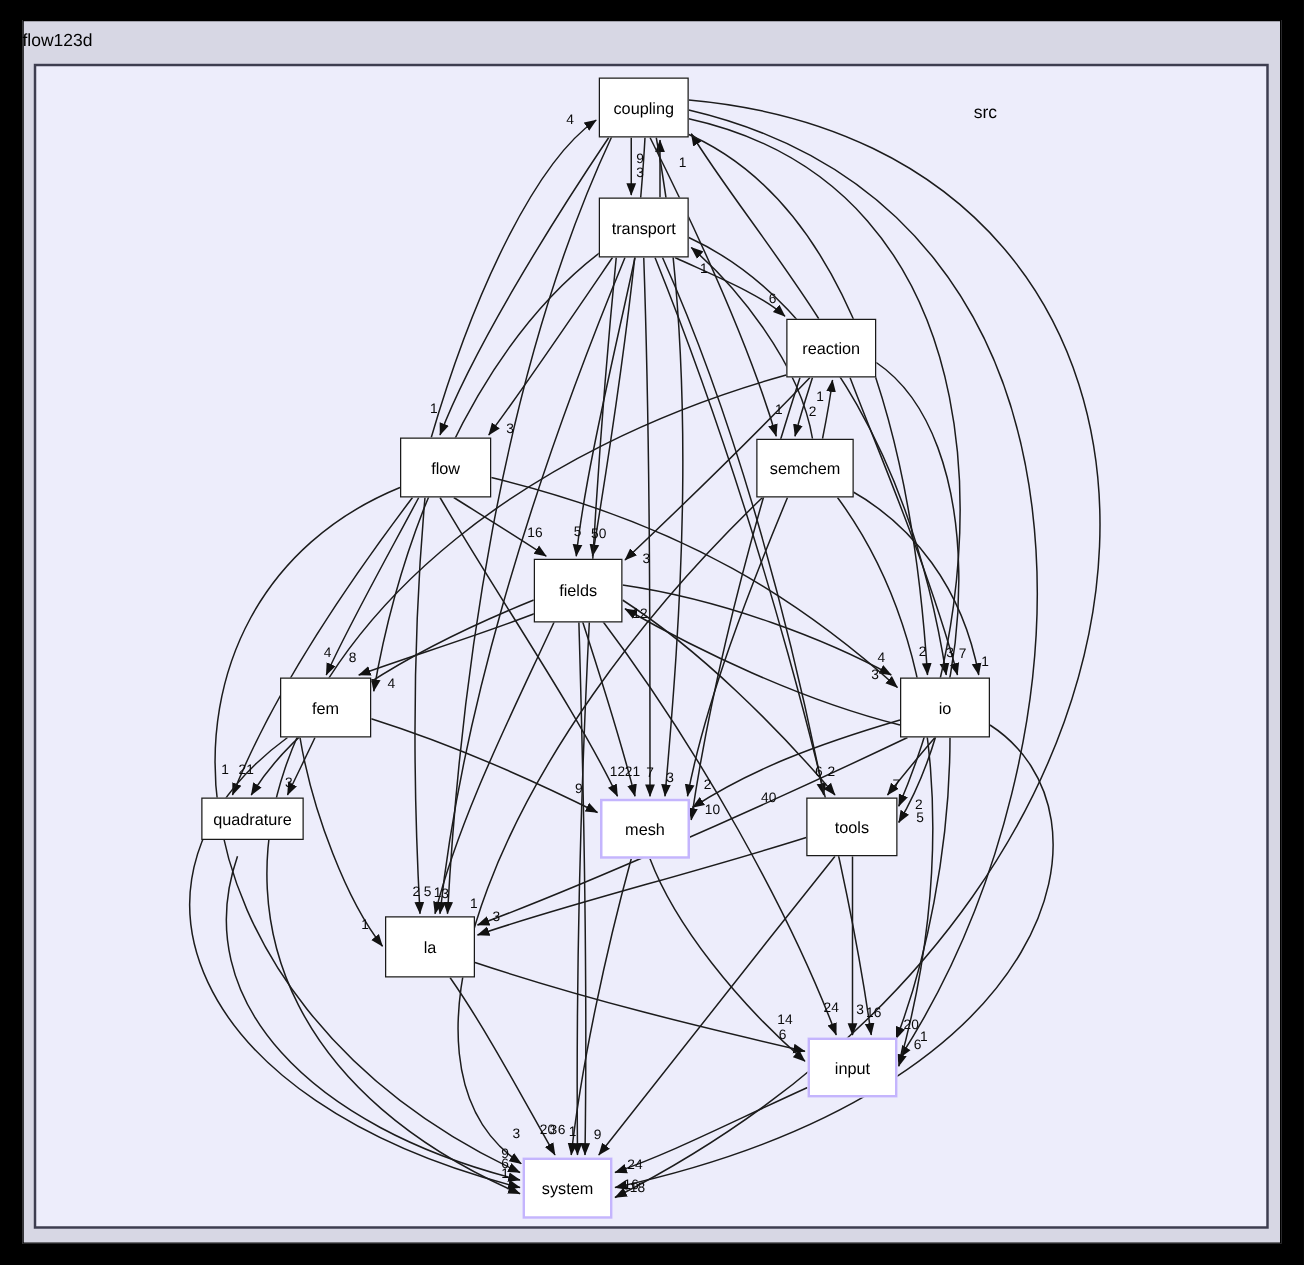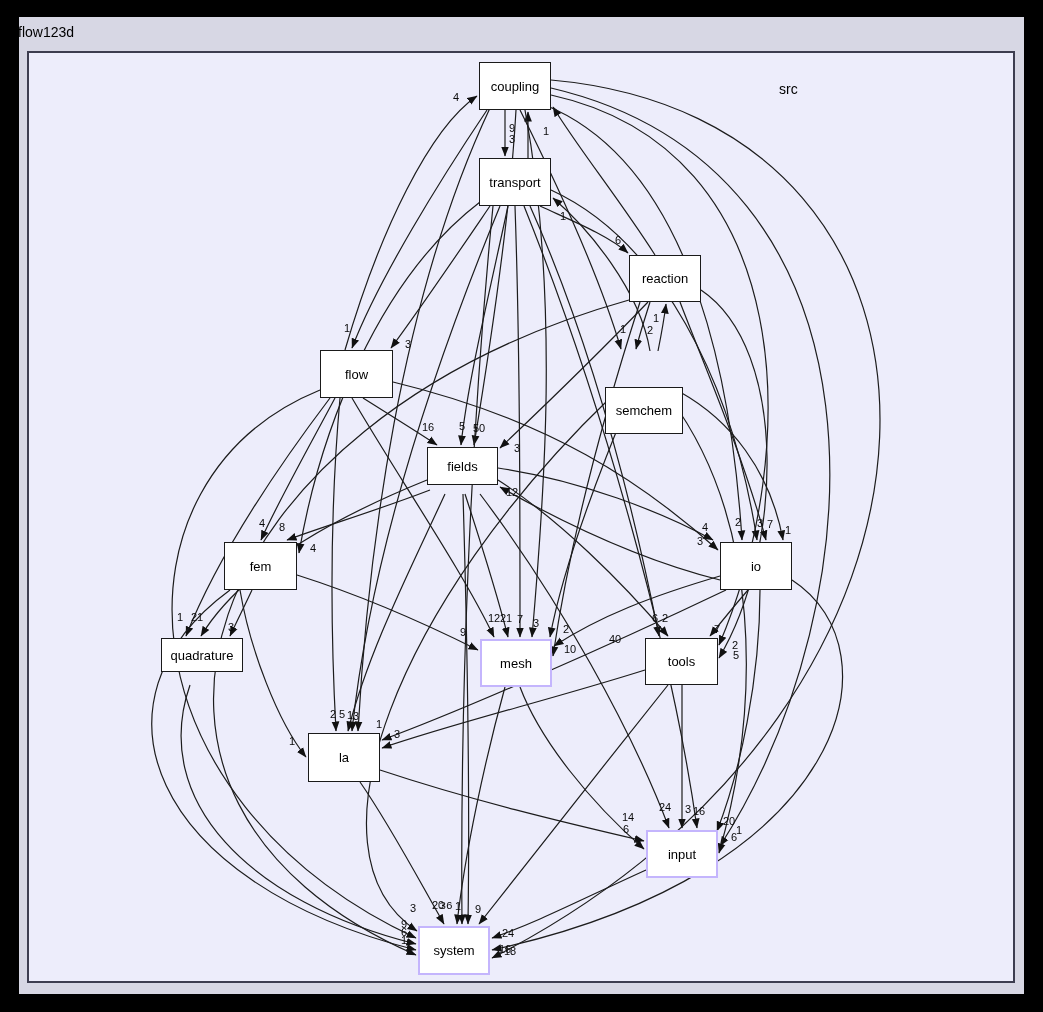--- a/index.html
+++ b/index.html
@@ -109,27 +109,27 @@
   <div id="node-layer">
       <div class="node" style="left: 479px; top: 62px; width: 72px; height: 48px;">
         <span>coupling</span>
       </div>
       <div class="node" style="left: 479px; top: 158px; width: 72px; height: 48px;">
         <span>transport</span>
       </div>
       <div class="node" style="left: 629px; top: 255px; width: 72px; height: 47px;">
         <span>reaction</span>
       </div>
-      <div class="node" style="left: 605px; top: 351px; width: 78px; height: 47px; margin-top: 36px;">
+      <div class="node" style="left: 605px; top: 351px; width: 78px; height: 47px;">
         <span>semchem</span>
       </div>
       <div class="node" style="left: 320px; top: 350px; width: 73px; height: 48px;">
         <span>flow</span>
       </div>
-      <div class="node" style="left: 427px; top: 447px; width: 71px; height: 38px;">
+      <div class="node" style="left: 427px; top: 447px; width: 71px; height: 51px;">
         <span>fields</span>
       </div>
       <div class="node" style="left: 224px; top: 542px; width: 73px; height: 48px;">
         <span>fem</span>
       </div>
       <div class="node" style="left: 720px; top: 542px; width: 72px; height: 48px;">
         <span>io</span>
       </div>
       <div class="node" style="left: 161px; top: 638px; width: 82px; height: 34px;">
         <span>quadrature</span>

